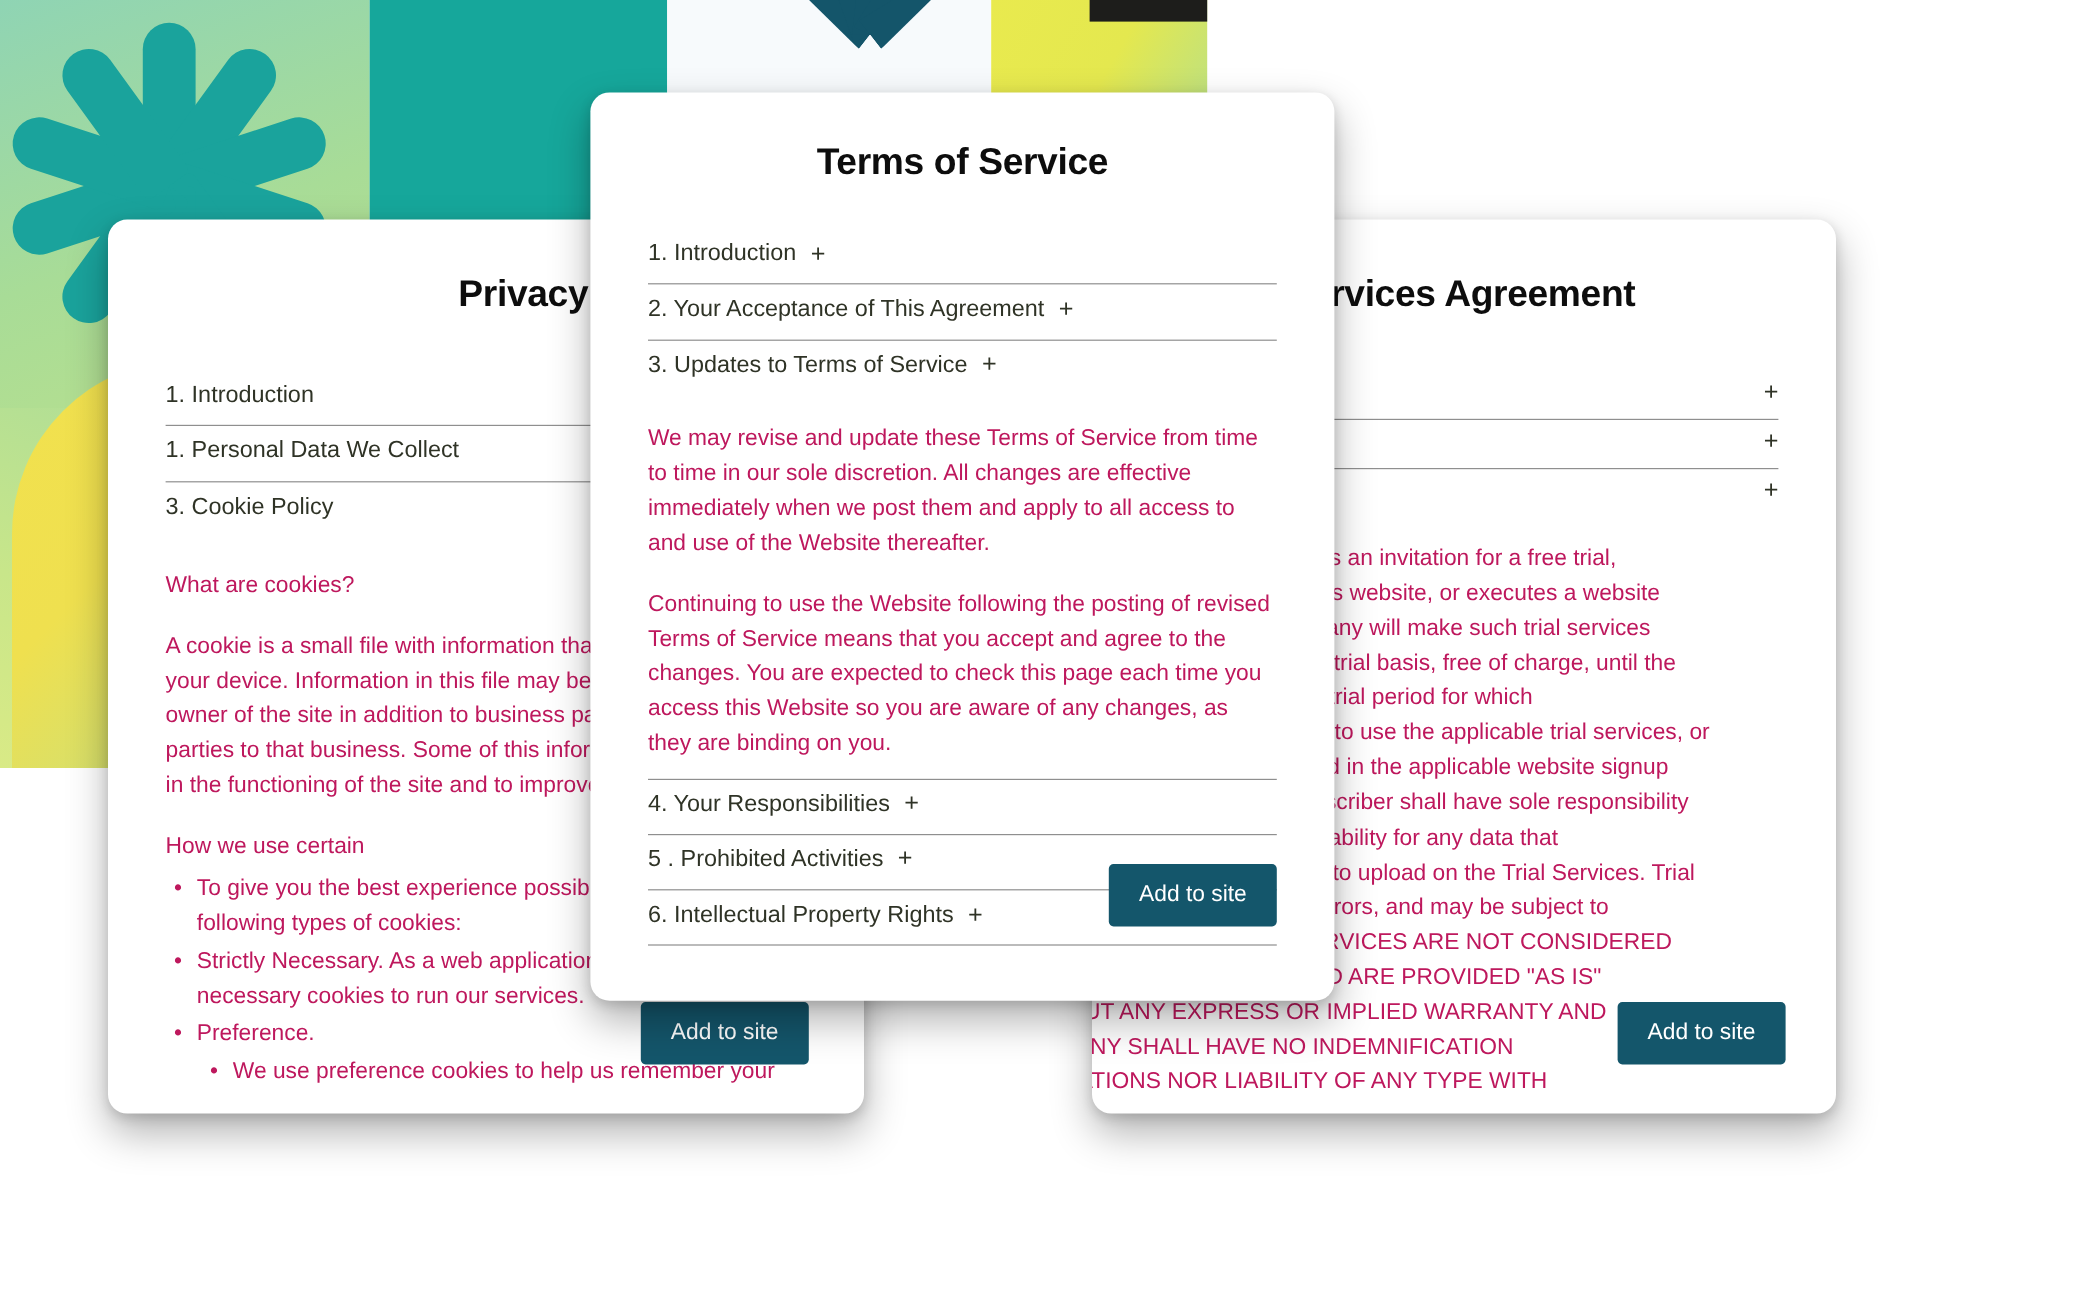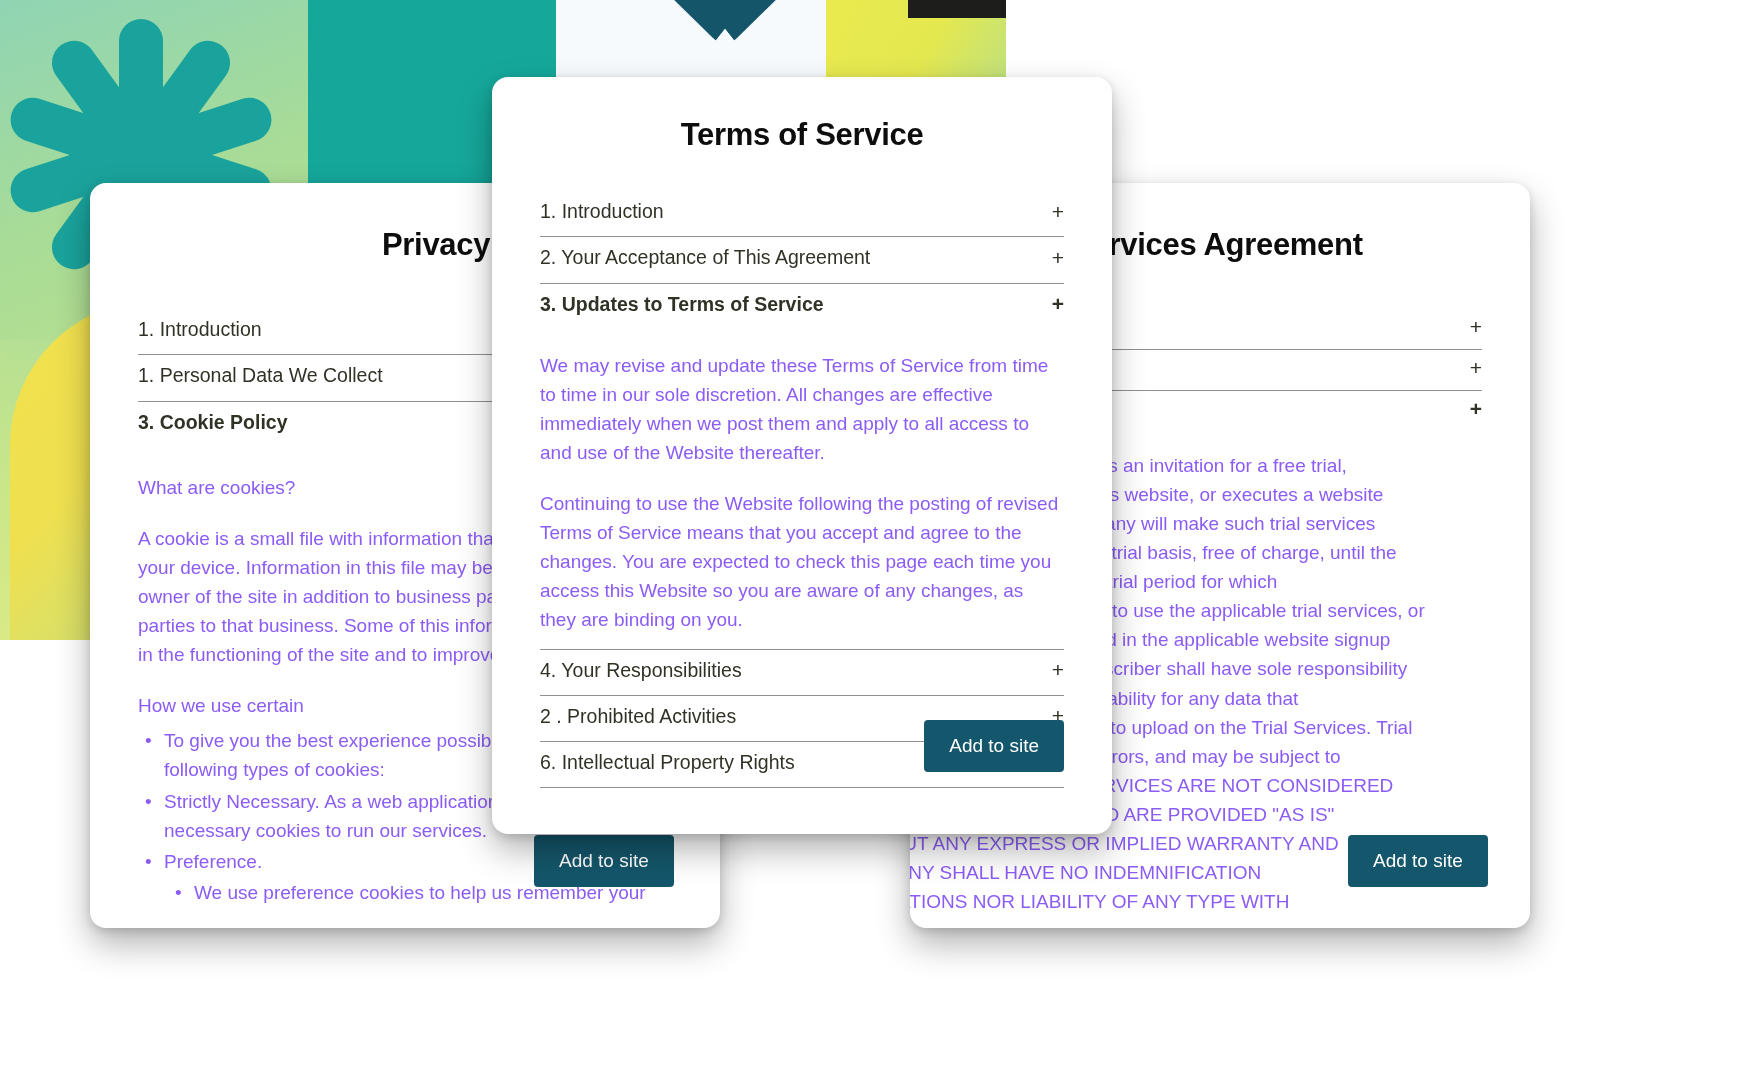--- a/index.html
+++ b/index.html
@@ -173,49 +173,48 @@
     margin: 0 0 46px 0;
     white-space: nowrap;
   }
   .card-privacy .card-title { margin-left: 160px; }
   .card-subscription .card-title { margin-left: -70px; }
   .card-terms .card-title { margin-bottom: 38px; }
 
   .section-row {
     display: flex;
     align-items: center;
-    justify-content: space-between;
+    justify-content: flex-start;
     border-bottom: 1px solid #8f8f8f;
     padding: 7px 0 12px 0;
     min-height: 30px;
     box-sizing: border-box;
     cursor: pointer;
   }
   .section-row.no-rule {
     border-bottom: none;
-    font-weight: bold;
   }
   .section-label {
     font-size: 19.5px;
     color: #2f3326;
     line-height: 1.35;
     white-space: nowrap;
   }
   .plus-icon {
     font-size: 21px;
     color: #2f3326;
     line-height: 1;
     padding-left: 12px;
     user-select: none;
   }
 
   .body-text {
     font-size: 19px;
     line-height: 1.53;
-    color: #8b5cf6;
+    color: #be185d;
     margin: 20px 0 0 0;
   }
   .body-text.tight { margin-top: 22px; }
   .body-text.first { margin-top: 26px; }
 
   .body-text p { margin: 0 0 22px 0; }
   .body-text p:last-child { margin-bottom: 0; }
 
   .plain-line { margin: 0 0 6px 0; }
 
@@ -382,21 +381,21 @@
     <div class="body-text tight" style="padding-bottom:14px; border-bottom:1px solid #8f8f8f;">
       <p>We may revise and update these Terms of Service from time to time in our sole discretion. All changes are effective immediately when we post them and apply to all access to and use of the Website thereafter.</p>
       <p>Continuing to use the Website following the posting of revised Terms of Service means that you accept and agree to the changes. You are expected to check this page each time you access this Website so you are aware of any changes, as they are binding on you.</p>
     </div>
 
     <div class="section-row">
       <span class="section-label">4. Your Responsibilities</span>
       <span class="plus-icon">+</span>
     </div>
     <div class="section-row">
-      <span class="section-label">2 .  Prohibited Activities</span>
+      <span class="section-label">5 .  Prohibited Activities</span>
       <span class="plus-icon">+</span>
     </div>
     <div class="section-row">
       <span class="section-label">6. Intellectual Property Rights</span>
       <span class="plus-icon">+</span>
     </div>
 
     <button class="add-btn btn-terms">Add to site</button>
   </div>
 

